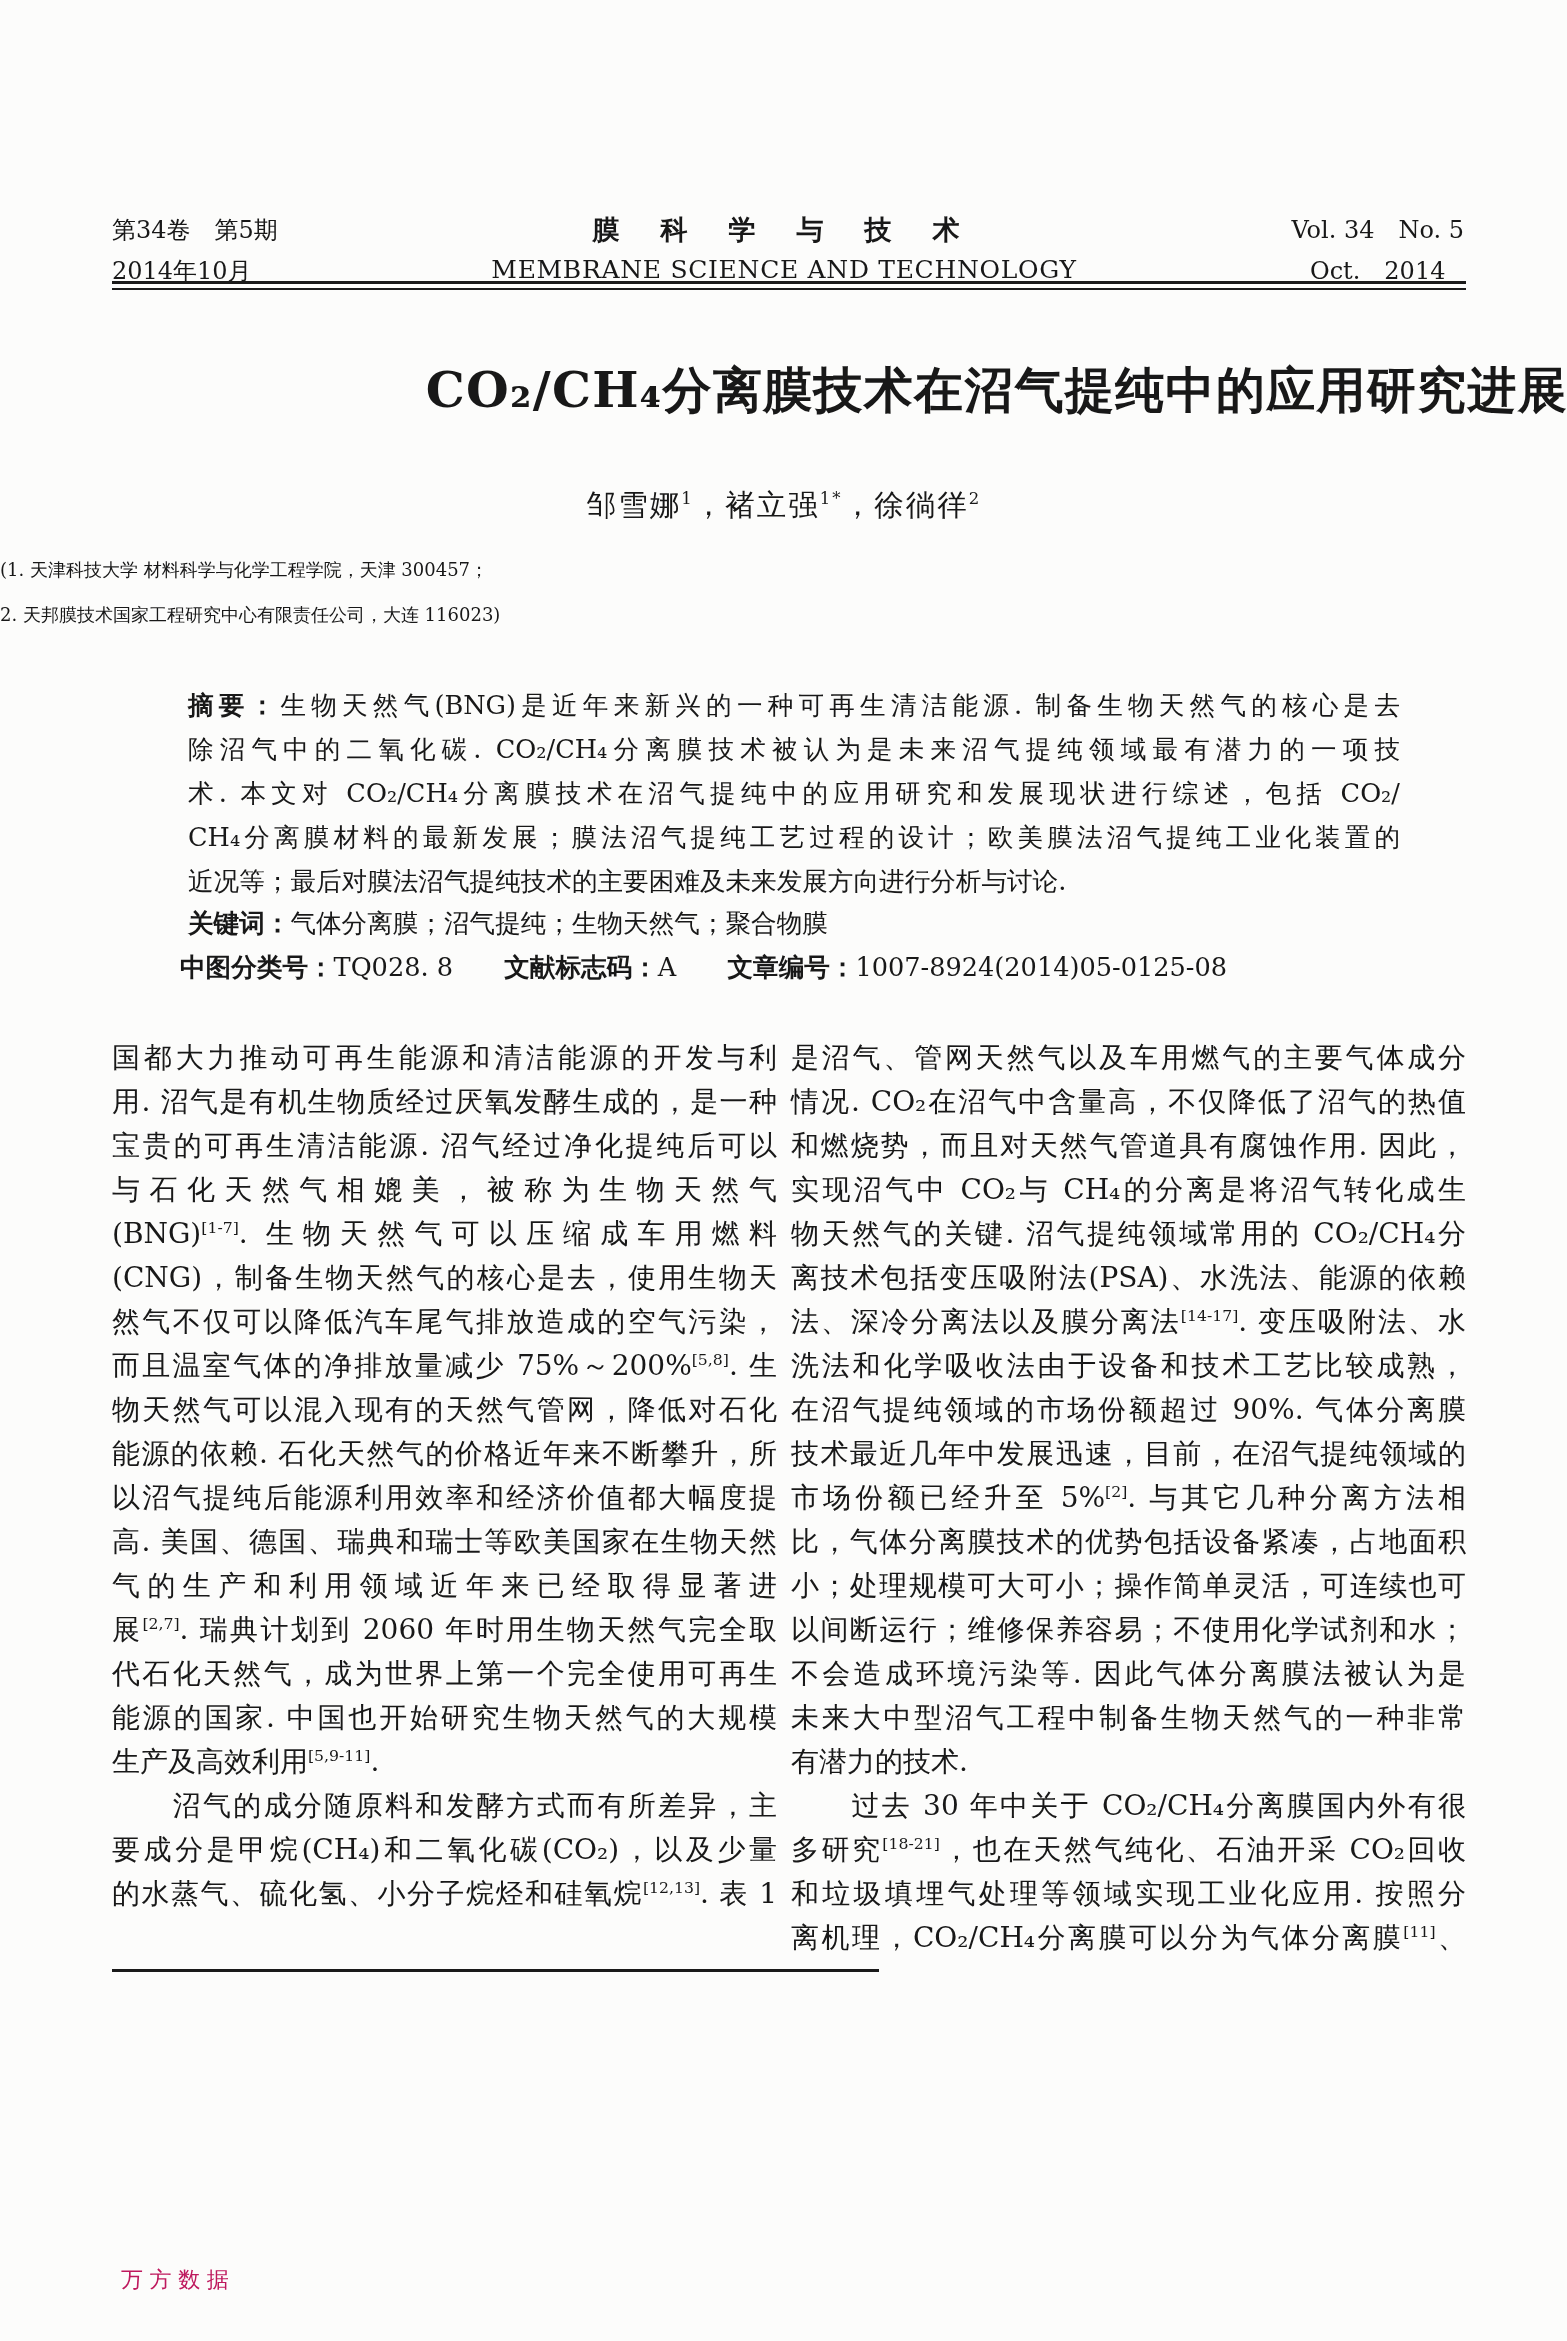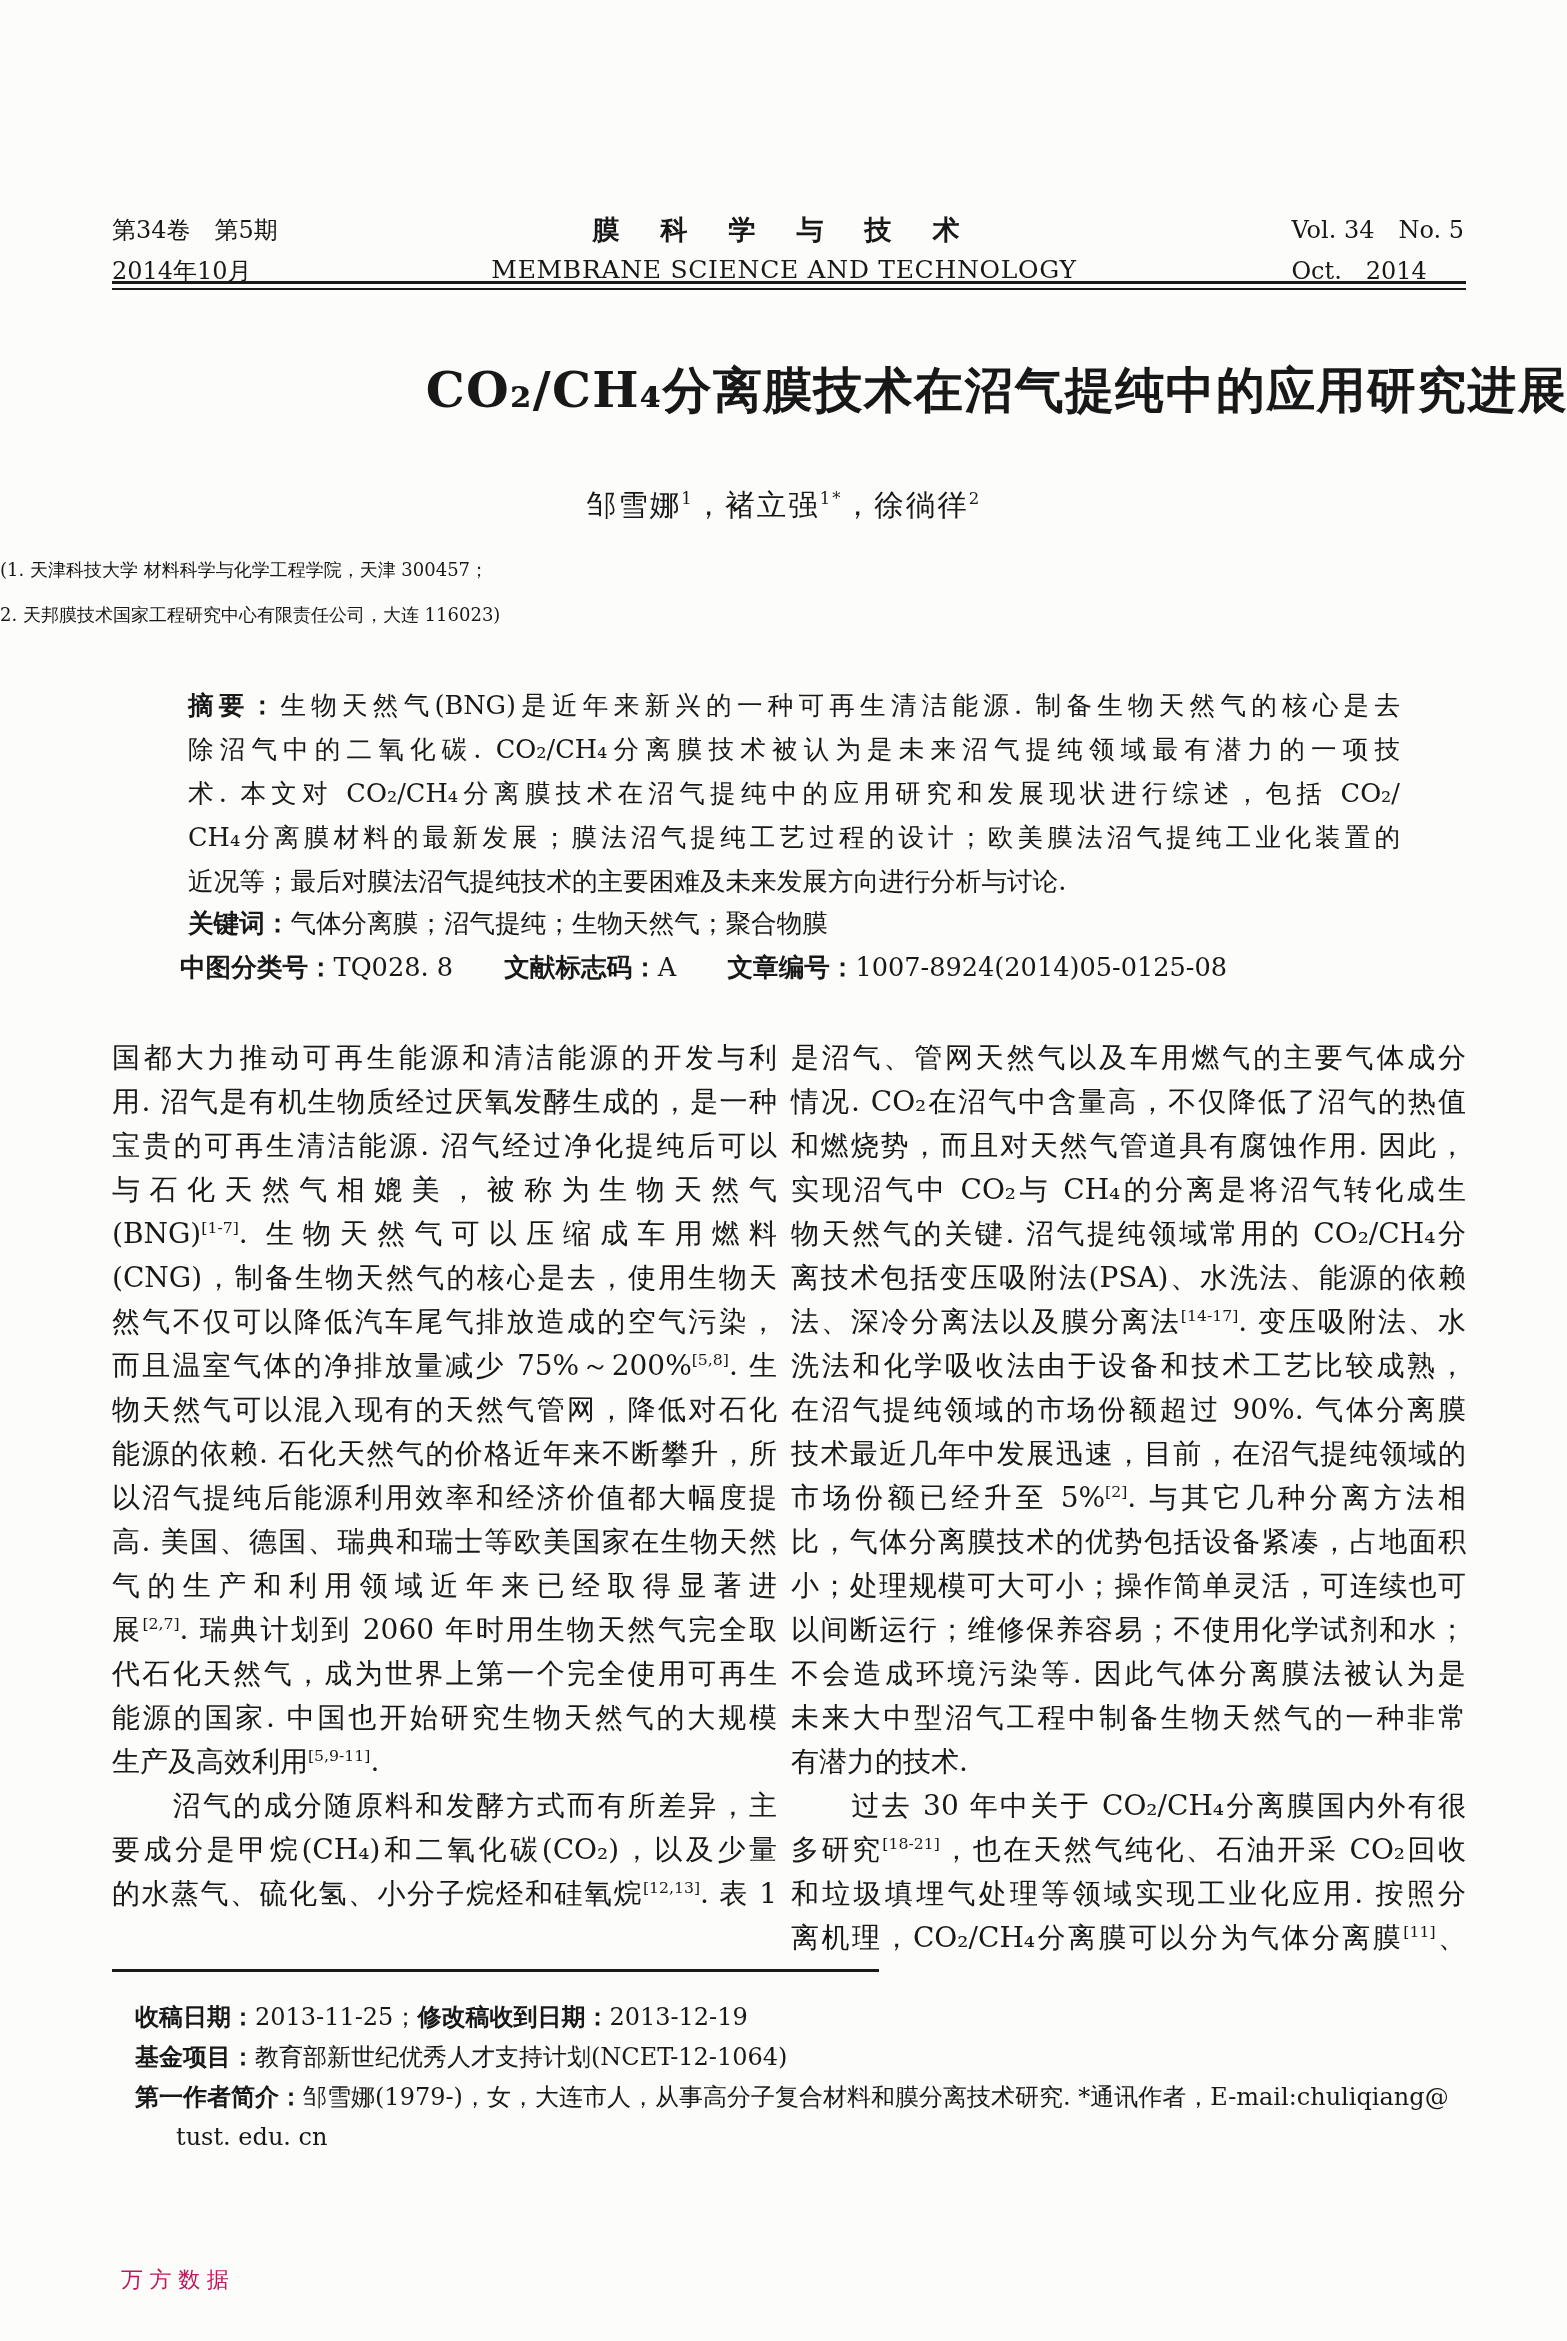--- a/index.html
+++ b/index.html
@@ -30,21 +30,21 @@
   .jname-cn {
     font-size: 27px; letter-spacing: 15.8px; font-weight: 700;
     font-family: "DejaVu Sans", "Liberation Sans", sans-serif;
     line-height: 41px; white-space: nowrap;
   }
   .jname-en {
     font-size: 25px; letter-spacing: 0.7px; line-height: 39px; white-space: nowrap;
   }
   .h-right {
     position: absolute; right: 104px; top: 210px;
-    font-size: 24px; line-height: 41px; text-align: left; white-space: nowrap;
+    font-size: 24px; line-height: 41px; text-align: center; white-space: nowrap;
   }
   .rule { position: absolute; left: 112px; width: 1354px; background: #1a1a1a; }
   .rule-a { top: 281px; height: 3.3px; }
   .rule-b { top: 288px; height: 2px; }
 
   
   .title {
     position: absolute; left: 0; right: 0; top: 358px;
     margin: 0; text-align: right;
     font-size: 49px; font-weight: 700; letter-spacing: 1.3px;
@@ -181,23 +181,17 @@
       <div class="line">不会造成环境污染等. 因此气体分离膜法被认为是</div>
       <div class="line">未来大中型沼气工程中制备生物天然气的一种非常</div>
       <div class="line end">有潜力的技术.</div>
       <div class="line">　　过去 30 年中关于 CO₂/CH₄分离膜国内外有很</div>
       <div class="line">多研究<sup>[18-21]</sup>，也在天然气纯化、石油开采 CO₂回收</div>
       <div class="line">和垃圾填埋气处理等领域实现工业化应用. 按照分</div>
       <div class="line">离机理，CO₂/CH₄分离膜可以分为气体分离膜<sup>[11]</sup>、</div>
     </div>
 
   <div class="footrule"></div>
-  <div class="footnotes">
-      <div class="line"><b>收稿日期：</b>2013-11-25；<b>修改稿收到日期：</b>2013-12-19</div>
-      <div class="line"><b>基金项目：</b>教育部新世纪优秀人才支持计划(NCET-12-1064)</div>
-      <div class="line"><b>第一作者简介：</b>邹雪娜(1979-)，女，大连市人，从事高分子复合材料和膜分离技术研究. *通讯作者，E-mail:chuliqiang@</div>
-      <div class="line indent">tust. edu. cn</div>
-    </div>
 
   <div class="watermark">万方数据</div>
 
 </div>
 
 
 </body></html>

